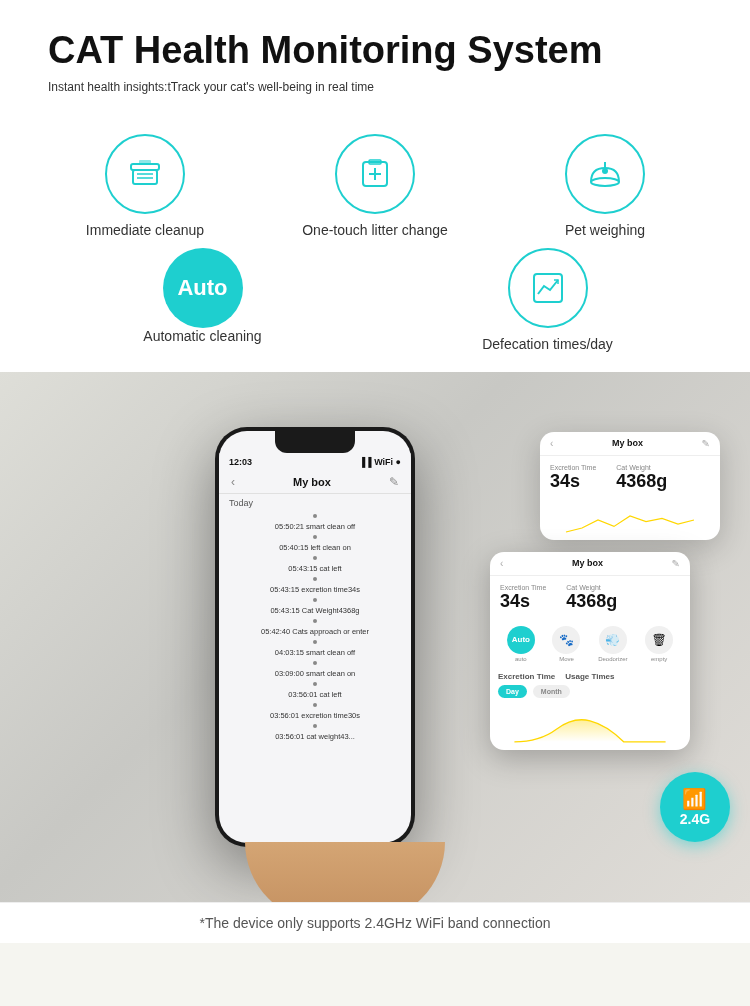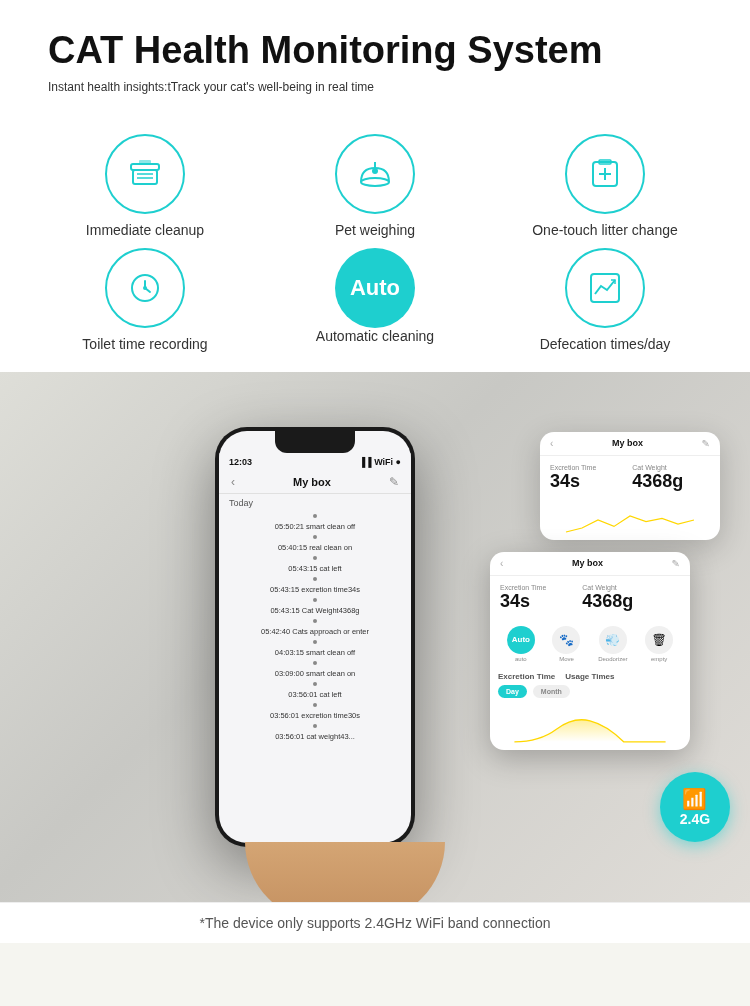--- a/index.html
+++ b/index.html
@@ -235,21 +235,21 @@
     }
 
     .app-card-arrow {
       font-size: 10px;
       color: #aaa;
     }
 
     .app-card-metrics {
       display: flex;
       padding: 8px 10px;
-      gap: 36px;
+      gap: 20px;
     }
 
     .metric-block {
       display: flex;
       flex-direction: column;
     }
 
     .metric-label-small {
       font-size: 7px;
       color: #888;
@@ -388,56 +388,45 @@
             <line x1="14" y1="26" x2="30" y2="26" stroke="#1ecfcf" stroke-width="1.5"></line>
             <rect x="16" y="8" width="12" height="5" rx="1" fill="#1ecfcf" opacity="0.5"></rect>
           </svg>
         </div>
         <span class="feature-label">Immediate cleanup</span>
       </div>
 
       <div class="feature-item">
         <div class="feature-icon-circle">
           <svg width="44" height="44" viewBox="0 0 44 44">
+            <rect x="10" y="10" width="24" height="24" rx="3" fill="none" stroke="#1ecfcf" stroke-width="2"></rect>
+            <line x1="22" y1="16" x2="22" y2="28" stroke="#1ecfcf" stroke-width="2"></line>
+            <line x1="16" y1="22" x2="28" y2="22" stroke="#1ecfcf" stroke-width="2"></line>
+            <rect x="16" y="8" width="12" height="4" rx="1" fill="none" stroke="#1ecfcf" stroke-width="1.5"></rect>
+          </svg>
+        </div>
+        <span class="feature-label">One-touch litter change</span>
+      </div>
+
+      <div class="feature-item">
+        <div class="feature-icon-circle">
+          <svg width="44" height="44" viewBox="0 0 44 44">
             <ellipse cx="22" cy="30" rx="14" ry="4" fill="none" stroke="#1ecfcf" stroke-width="2"></ellipse>
             <path d="M8 30 Q8 16 22 16 Q36 16 36 30" fill="none" stroke="#1ecfcf" stroke-width="2"></path>
             <circle cx="22" cy="19" r="3" fill="#1ecfcf"></circle>
             <line x1="22" y1="10" x2="22" y2="16" stroke="#1ecfcf" stroke-width="2"></line>
           </svg>
         </div>
         <span class="feature-label">Pet weighing</span>
       </div>
 
-      <div class="feature-item">
-        <div class="feature-icon-circle">
-          <svg width="44" height="44" viewBox="0 0 44 44">
-            <rect x="10" y="10" width="24" height="24" rx="3" fill="none" stroke="#1ecfcf" stroke-width="2"></rect>
-            <line x1="22" y1="16" x2="22" y2="28" stroke="#1ecfcf" stroke-width="2"></line>
-            <line x1="16" y1="22" x2="28" y2="22" stroke="#1ecfcf" stroke-width="2"></line>
-            <rect x="16" y="8" width="12" height="4" rx="1" fill="none" stroke="#1ecfcf" stroke-width="1.5"></rect>
-          </svg>
-        </div>
-        <span class="feature-label">One-touch litter change</span>
-      </div>
-
     </div>
 
     <div class="features-row">
 
-      <div class="feature-item">
-        <div class="feature-icon-circle">
-          <svg width="44" height="44" viewBox="0 0 44 44">
-            <circle cx="22" cy="22" r="13" fill="none" stroke="#1ecfcf" stroke-width="2"></circle>
-            <line x1="22" y1="15" x2="22" y2="22" stroke="#1ecfcf" stroke-width="2" stroke-linecap="round"></line>
-            <line x1="22" y1="22" x2="27" y2="26" stroke="#1ecfcf" stroke-width="2" stroke-linecap="round"></line>
-            <circle cx="22" cy="22" r="2" fill="#1ecfcf"></circle>
-          </svg>
-        </div>
-        <span class="feature-label">Toilet time recording</span>
-      </div>
 
       <div class="feature-item">
         <div class="auto-badge">
           Auto
         </div>
         <span class="feature-label">Automatic cleaning</span>
       </div>
 
       <div class="feature-item">
         <div class="feature-icon-circle">
@@ -549,21 +538,21 @@
             <span class="phone-nav-arrow">✎</span>
           </div>
           <div class="phone-section-label">Today</div>
           <div>
             <div class="phone-log-item">
                 <span class="log-dot"></span>
                 <span>05:50:21 smart clean off</span>
               </div>
             <div class="phone-log-item">
                 <span class="log-dot"></span>
-                <span>05:40:15 real clean on</span>
+                <span>05:40:15 left clean on</span>
               </div>
             <div class="phone-log-item">
                 <span class="log-dot"></span>
                 <span>05:43:15 cat left</span>
               </div>
             <div class="phone-log-item">
                 <span class="log-dot"></span>
                 <span>05:43:15 excretion time34s</span>
               </div>
             <div class="phone-log-item">

